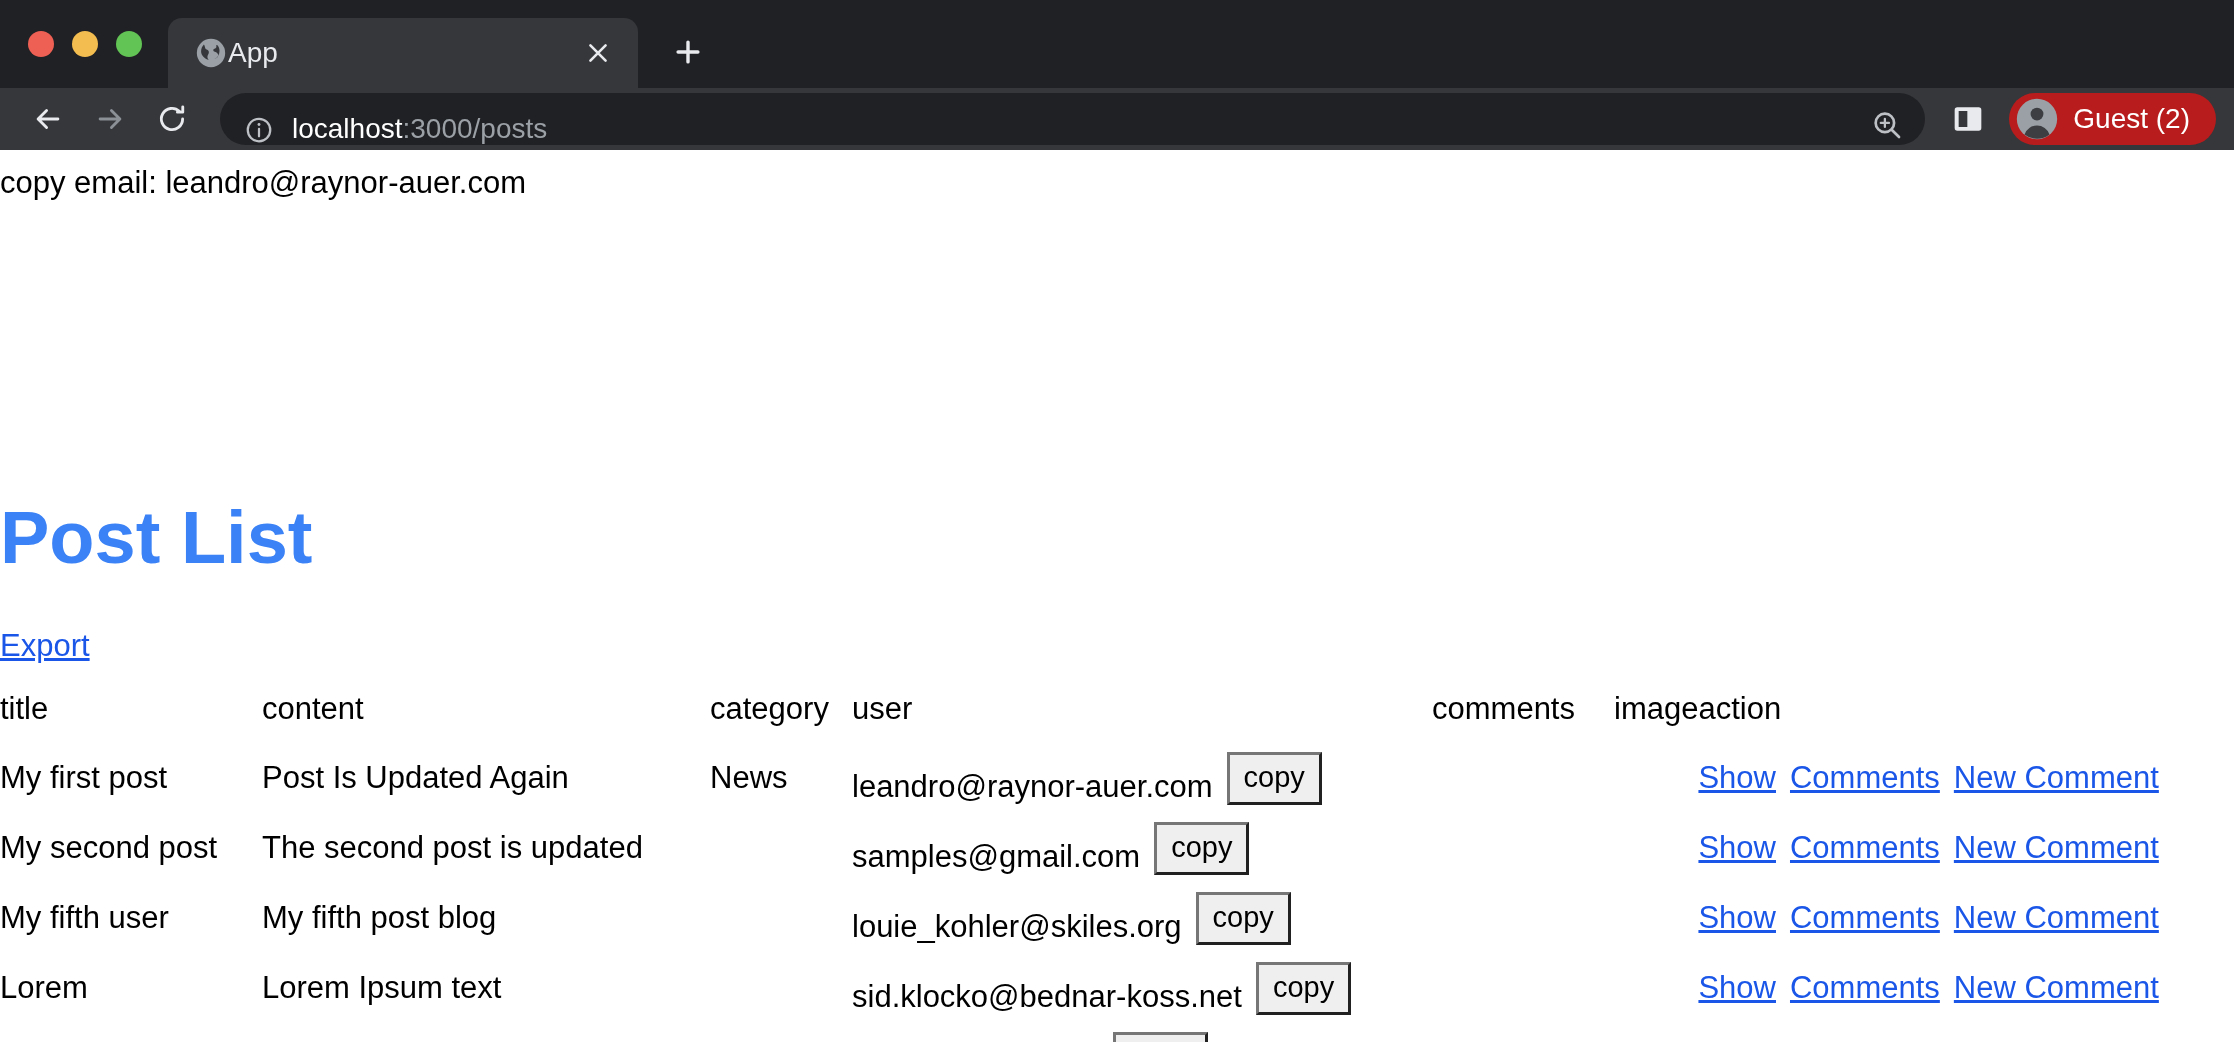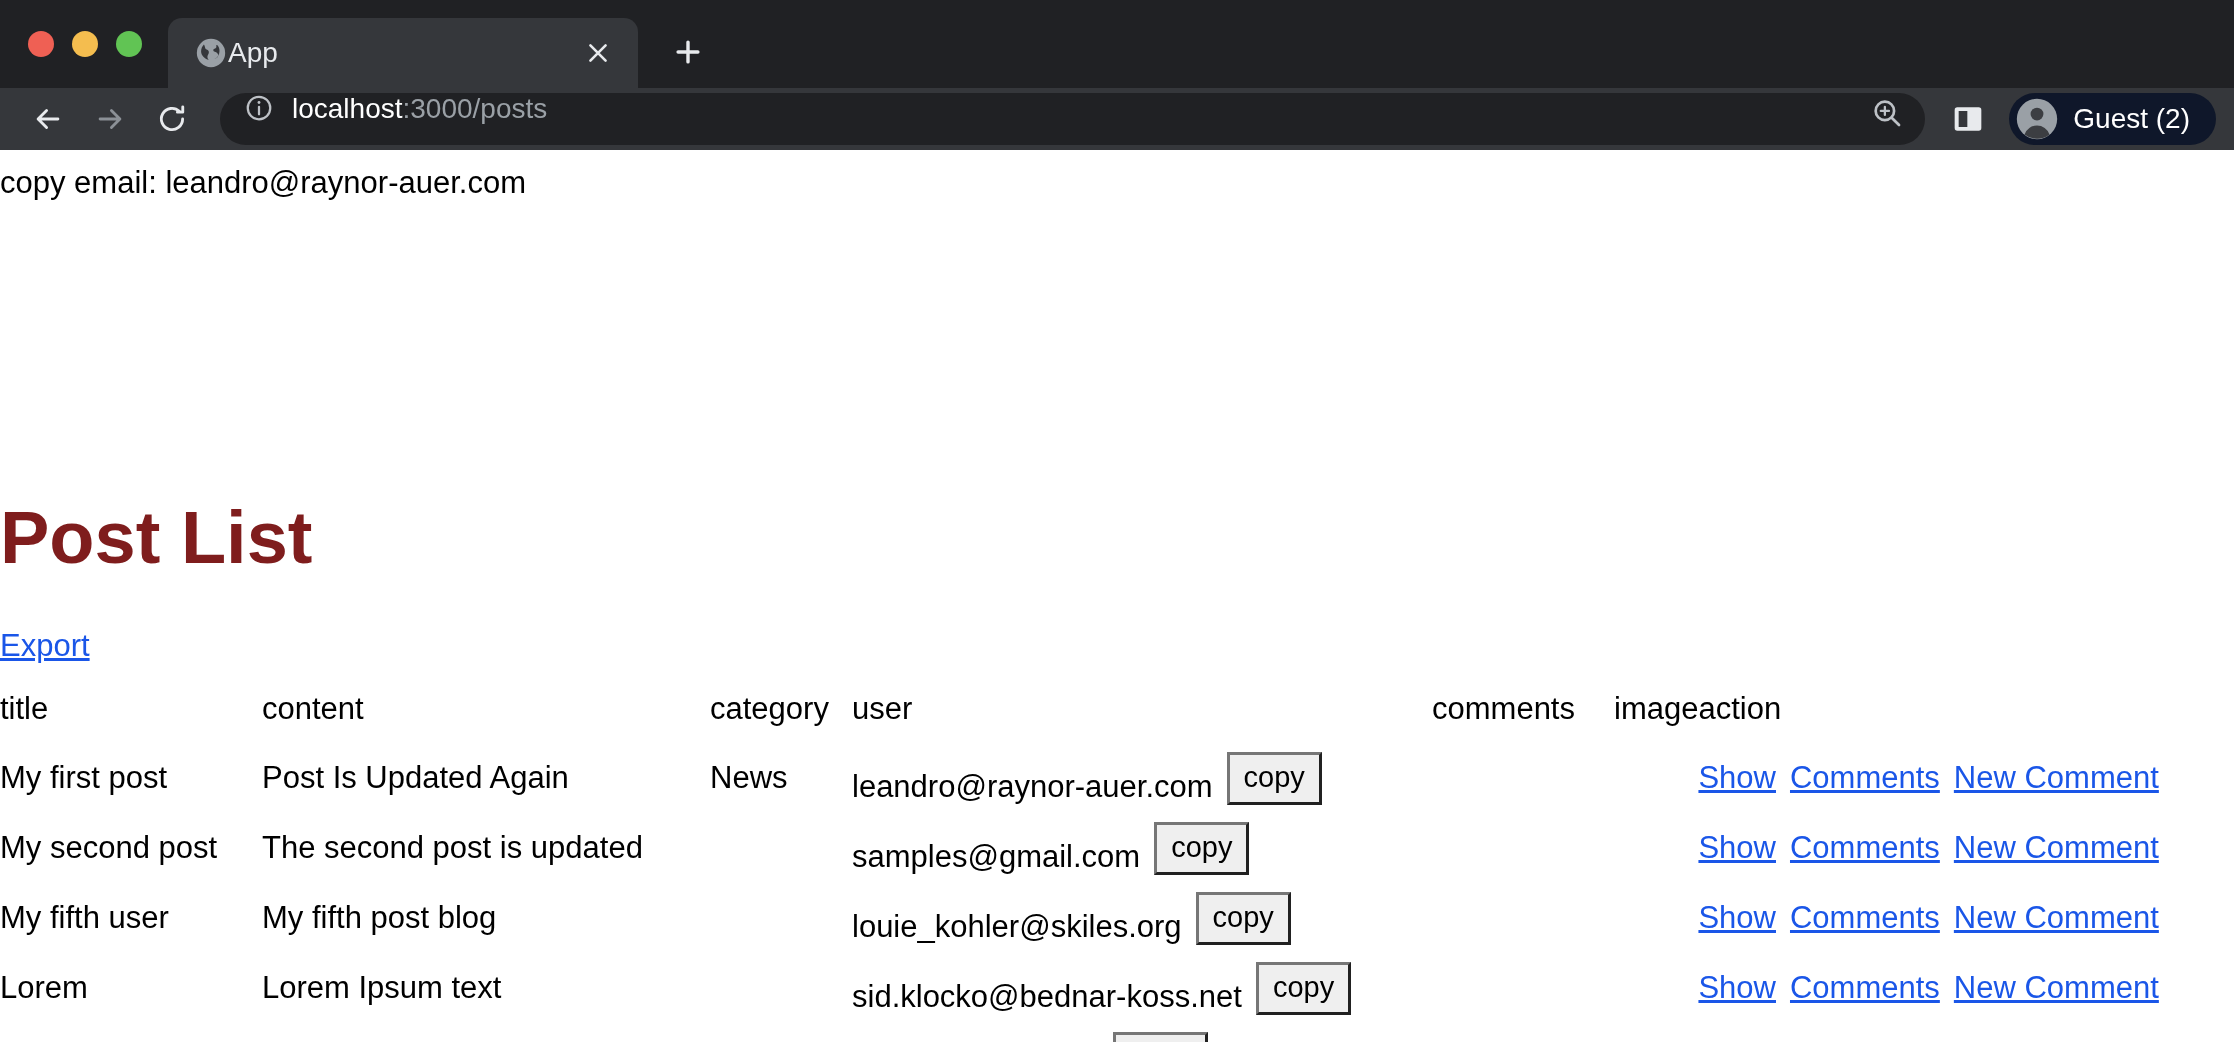--- a/index.html
+++ b/index.html
@@ -61,37 +61,37 @@
     gap: 6px; flex: none;
   }
   .navbtn {
     width: 56px; height: 56px; flex: none;
     display: flex; align-items: center; justify-content: center;
   }
   .omnibox {
     flex: 1; height: 52px;
     background: #202124;
     border-radius: 26px;
-    display: flex; align-items: flex-start;
+    display: flex; align-items: flex-end;
     padding: 0 18px 0 24px;
     margin: 0 14px;
     gap: 18px;
     min-width: 0;
   }
   .info-icon { width: 30px; height: 30px; flex: none; }
   .url { font-size: 28px; color: #ffffff; flex: 1; white-space: nowrap; overflow: hidden; }
   .url .host { color: #ffffff; }
   .url .path { color: #9aa0a6; }
   .omni-zoom { width: 40px; height: 40px; flex: none; display: flex; align-items: center; justify-content: center; }
 
   .split-icon { width: 46px; height: 46px; flex: none; display: flex; align-items: center; justify-content: center; }
 
   .profile {
     height: 52px; border-radius: 26px;
-    background: #0f172a;
+    background: #b91c1c;
     display: flex; align-items: center;
     gap: 14px; padding: 0 26px 0 6px;
     margin-left: 12px; flex: none;
   }
   .avatar { width: 44px; height: 44px; border-radius: 50%; flex: none; }
   .profile-label { color: #ffffff; font-size: 28px; white-space: nowrap; }
 
   
   .viewport {
     flex: 1; background: #ffffff; overflow: hidden;
@@ -108,21 +108,21 @@
   }
 
   .page-title {
     font-size: 74px;
     font-weight: bold;
     margin: 0;
     padding: 0;
     line-height: 1.15;
     position: absolute;
     top: 345px; left: 0;
-    color: #7f1d1d;
+    color: #3b82f6;
   }
 
   .export-link {
     position: absolute;
     top: 478px; left: 0;
     font-size: 31px;
     color: #1a56e8;
     text-decoration: underline;
   }
 

